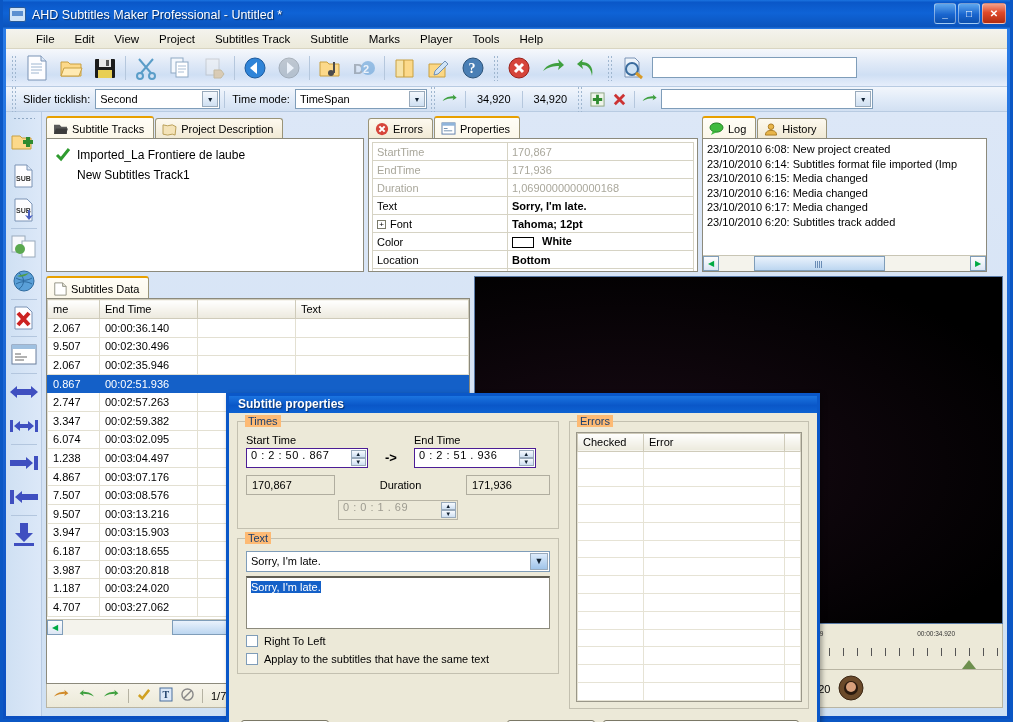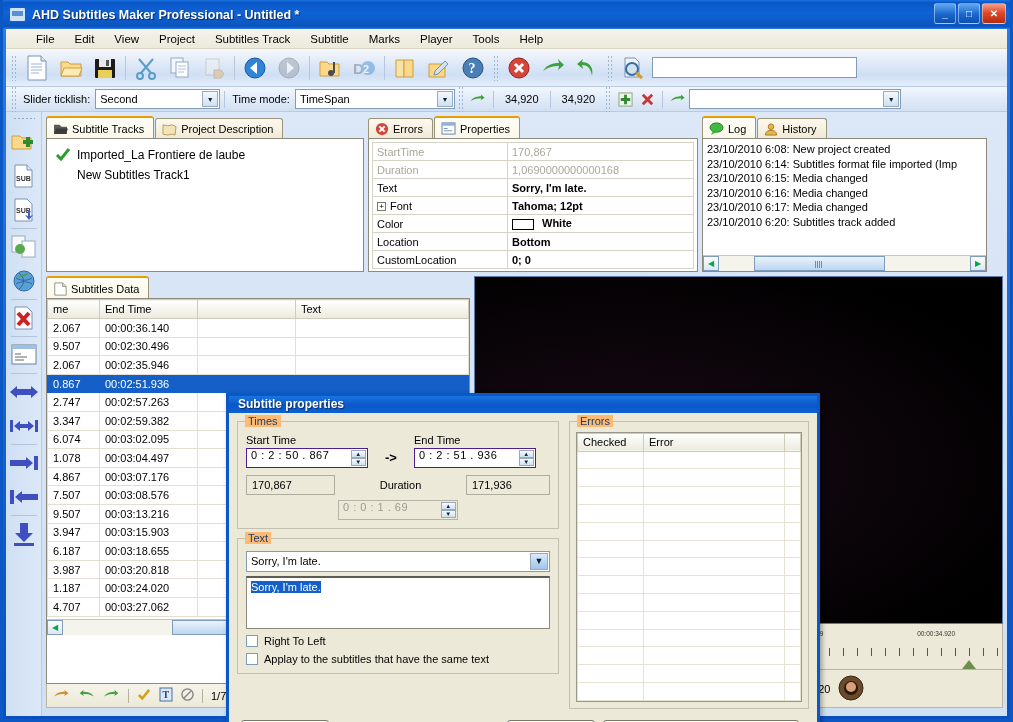--- a/index.html
+++ b/index.html
@@ -19,21 +19,21 @@
     height:29px; position:relative;
     background:linear-gradient(180deg,#1b74e0 0%,#0a57c8 8%,#0f63d6 45%,#0b54bd 92%,#2a7ee8 100%);
     display:flex; align-items:center; padding-left:6px;
   }
   .title-icon {
     width:17px; height:15px; background:#cfe3f7; border:1px solid #2b5a96; border-radius:2px;
     position:relative; margin-right:6px; flex:none;
   }
   .title-icon::after{content:"";position:absolute;left:2px;top:3px;right:2px;height:5px;background:#5b8fd0;}
   .title-text {
-    color:#fff; font-size:12.5px; font-weight:bold;
+    color:#fff; font-size:12.5px; font-weight:normal;
     text-shadow:1px 1px 1px rgba(0,0,0,.55); white-space:nowrap;
   }
   .winbtns { position:absolute; right:4px; top:3px; display:flex; gap:2px; }
   .wb {
     width:22px; height:21px; border:1px solid #ffffff70; border-radius:3px;
     background:linear-gradient(180deg,#5ea7ee,#1a66cf 55%,#0b4fae);
     display:flex; align-items:center; justify-content:center;
     color:#fff; font-size:10px; font-weight:bold; font-family:"Liberation Sans",sans-serif;
   }
   .wb.close { background:linear-gradient(180deg,#f2a08a,#e04a2a 45%,#b22c10); width:24px; }
@@ -405,21 +405,21 @@
 
     <div class="tbrow2">
       <div class="grip"></div>
       <div class="lbl">Slider ticklish:</div>
       <div class="combo" style="width:125px">
         <span>Second</span>
         <span class="arrow">▼</span>
       </div>
       <div class="vsep"></div>
       <div class="lbl">Time mode:</div>
-      <div class="combo" style="width:160px">
+      <div class="combo" style="width:132px">
         <span>TimeSpan</span>
         <span class="arrow">▼</span>
       </div>
       <div class="grip"></div>
       <div class="tbtn" style="width:22px;height:20px">
         <svg width="16" height="12" viewBox="0 0 24 16">
             <path d="M1 11c4-6 11-7 16-7l-1-3 6 5-6 4 1-3c-5 0-11 1-16 4z" fill="#3fa03f"></path>
           </svg>
       </div>
       <div class="vsep"></div>
@@ -596,20 +596,24 @@
                   </svg>
                 <span>Properties</span>
               </div>
             </div>
             <div class="panel-box" style="background:#fff;padding:3px">
               <table class="pgrid">
                 <tbody>
                     <tr class="dim">
                   <td class="k">StartTime</td>
                   <td class="v">170,867</td>
+                </tr>
+                <tr class="dim">
+                  <td class="k">EndTime</td>
+                  <td class="v">171,936</td>
                 </tr>
                 <tr class="dim">
                   <td class="k">Duration</td>
                   <td class="v">1,0690000000000168</td>
                 </tr>
                 <tr class="bold">
                   <td class="k">Text</td>
                   <td class="v">Sorry, I'm late.</td>
                 </tr>
                 <tr class="bold">
@@ -739,21 +743,21 @@
                       <td></td>
                       <td></td>
                     </tr>
                 <tr>
                       <td>6.074</td>
                       <td>00:03:02.095</td>
                       <td></td>
                       <td></td>
                     </tr>
                 <tr>
-                      <td>1.078</td>
+                      <td>1.238</td>
                       <td>00:03:04.497</td>
                       <td></td>
                       <td></td>
                     </tr>
                 <tr>
                       <td>4.867</td>
                       <td>00:03:07.176</td>
                       <td></td>
                       <td></td>
                     </tr>

